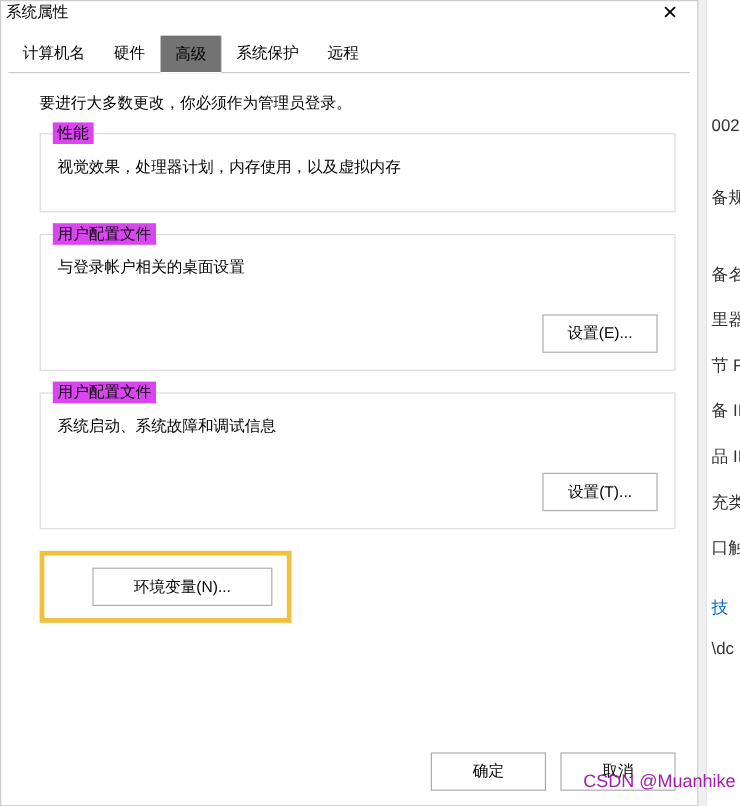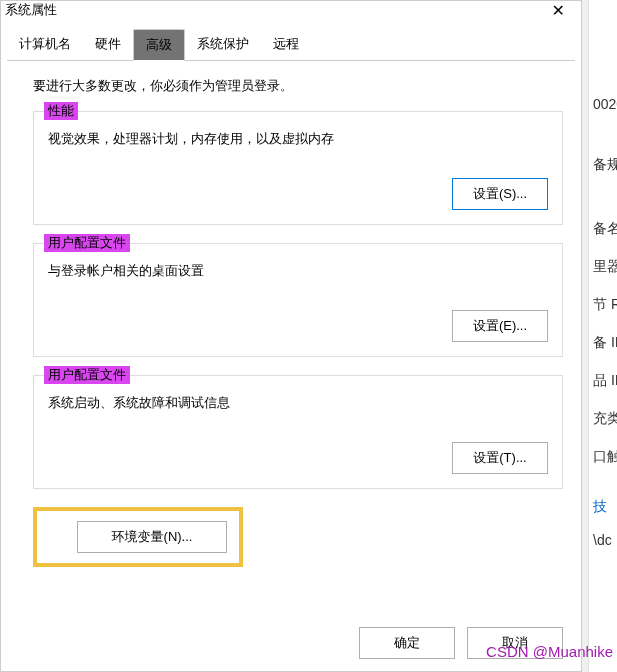--- a/index.html
+++ b/index.html
@@ -43,23 +43,20 @@
     <div class="tab">系统保护</div>
     <div class="tab">远程</div>
   </div>
 
   <div class="content">
     <div class="instruction">要进行大多数更改，你必须作为管理员登录。</div>
 
     <div class="group">
       <div class="group-title">性能</div>
       <div class="group-desc">视觉效果，处理器计划，内存使用，以及虚拟内存</div>
-      <div class="group-btn-row">
-        <button class="btn primary">设置(S)...</button>
-      </div>
     </div>
 
     <div class="group">
       <div class="group-title">用户配置文件</div>
       <div class="group-desc">与登录帐户相关的桌面设置</div>
       <div class="group-btn-row">
         <button class="btn">设置(E)...</button>
       </div>
     </div>
 

